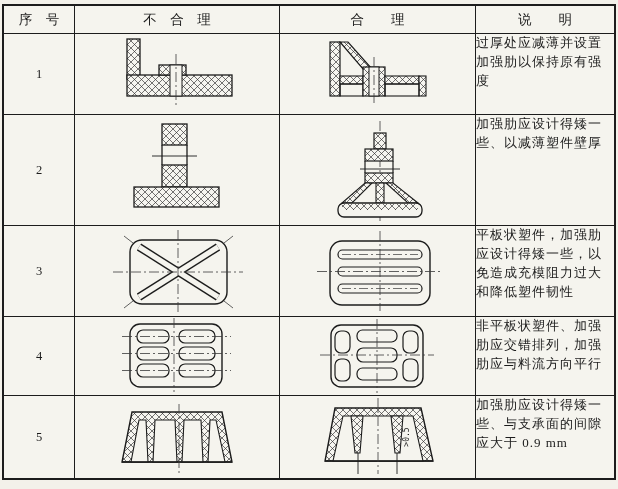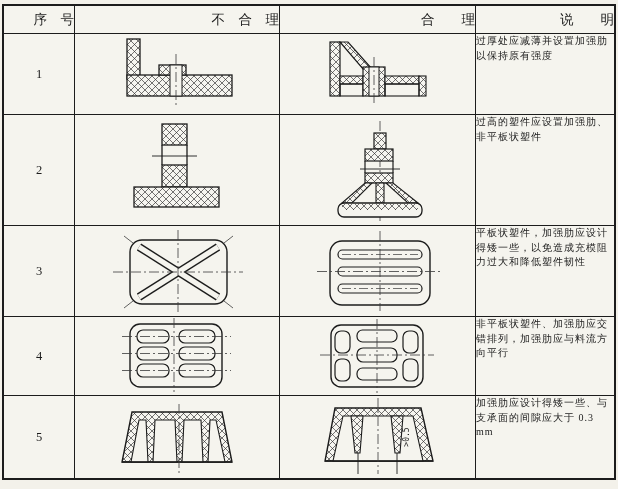--- a/index.html
+++ b/index.html
@@ -23,33 +23,33 @@
     padding:0;
   }
   th.c-no{width:70px;}
   th.c-bad{width:204px;margin-top:32px;}
   th.c-good{width:195px;}
   th.c-desc{width:138px;}
   table.design th{
     height:27px;
     font-weight:normal;
     font-size:13.5px;
-    text-align:right;
+    text-align:center;
     vertical-align:middle;
   }
   td.no{
     text-align:center;
     vertical-align:middle;
     font-size:12.5px;
   }
   td.fig{vertical-align:middle;text-align:center;}
   td.fig svg{display:block;margin:0 auto;}
   td.desc{
     vertical-align:top;
-    font-size:10px;
+    font-size:13px;
     line-height:1.45;
     letter-spacing:1px;
     padding:5px 5px 0 8px;
   }
   .r1{height:80px;} .r2{height:110px;} .r3{height:90px;} .r4{height:78px;} .r5{height:82px;}
   text.dim{font-size:8px;font-family:"DejaVu Sans Mono",monospace;fill:#1c1c1c;}
 </style>
 </head>
 <body>
 
@@ -123,21 +123,21 @@
           <line x1="113" y1="46" x2="113" y2="58" stroke="#1c1c1c" stroke-width="1.2"></line>
           <line x1="80" y1="54" x2="120" y2="54" stroke="#1c1c1c" stroke-width="0.9"></line>
           <rect x="85" y="58" width="28" height="10" fill="url(#xh)" stroke="#1c1c1c" stroke-width="1.2"></rect>
           <polygon points="85,68 92,68 72,88 62,88" fill="url(#xh)" stroke="#1c1c1c" stroke-width="1.1"></polygon>
           <polygon points="106,68 113,68 138,88 128,88" fill="url(#xh)" stroke="#1c1c1c" stroke-width="1.1"></polygon>
           <rect x="96" y="68" width="8" height="20" fill="url(#xh)" stroke="#1c1c1c" stroke-width="1.1"></rect>
           <rect x="58" y="88" width="84" height="14" rx="6" fill="#f5f4ee" stroke="#1c1c1c" stroke-width="1.3"></rect>
           <rect x="62" y="89" width="76" height="6" fill="url(#xh)" stroke="none"></rect>
         </svg>
       </td>
-      <td class="desc">过高的塑件应设置加强肋、非平板状塑件</td>
+      <td class="desc">加强肋应设计得矮一些、以减薄塑件壁厚</td>
     </tr>
 
     <tr class="r3">
       <td class="no">3</td>
       <td class="fig">
         <svg width="204" height="90" viewBox="0 0 204 90">
           <rect x="55" y="14" width="97" height="64" rx="12" fill="none" stroke="#1c1c1c" stroke-width="1.4"></rect>
           <line x1="58" y1="17" x2="49" y2="10" stroke="#3a3a3a" stroke-width="0.8"></line>
           <line x1="149" y1="17" x2="158" y2="10" stroke="#3a3a3a" stroke-width="0.8"></line>
           <line x1="58" y1="75" x2="49" y2="82" stroke="#3a3a3a" stroke-width="0.8"></line>
@@ -218,18 +218,18 @@
           <polygon points="63,20 133,20 143,65 53,65" fill="#f5f4ee" stroke="#1c1c1c" stroke-width="1.1"></polygon>
           <polygon points="71,20 83,20 80,57 75,57" fill="url(#xh)" stroke="#1c1c1c" stroke-width="1.1"></polygon>
           <polygon points="111,20 123,20 120,57 115,57" fill="url(#xh)" stroke="#1c1c1c" stroke-width="1.1"></polygon>
           <line x1="45" y1="65" x2="153" y2="65" stroke="#1c1c1c" stroke-width="1.4"></line>
           <line x1="78" y1="57" x2="78" y2="78" stroke="#1c1c1c" stroke-width="0.9"></line>
           <line x1="117" y1="57" x2="117" y2="78" stroke="#1c1c1c" stroke-width="0.9"></line>
           <line x1="98" y1="2" x2="98" y2="78" stroke="#3a3a3a" stroke-width="0.8" stroke-dasharray="10 3 2 3"></line>
           <text class="dim" text-anchor="middle" transform="rotate(-90 129 41)" x="129" y="41">&gt;0.5</text>
         </svg>
       </td>
-      <td class="desc">加强肋应设计得矮一些、与支承面的间隙应大于 0.3 mm</td>
+      <td class="desc">加强肋应设计得矮一些、与支承面的间隙应大于 0.9 mm</td>
     </tr>
 
   </tbody>
 </table>
 </div>
 
 </body></html>

